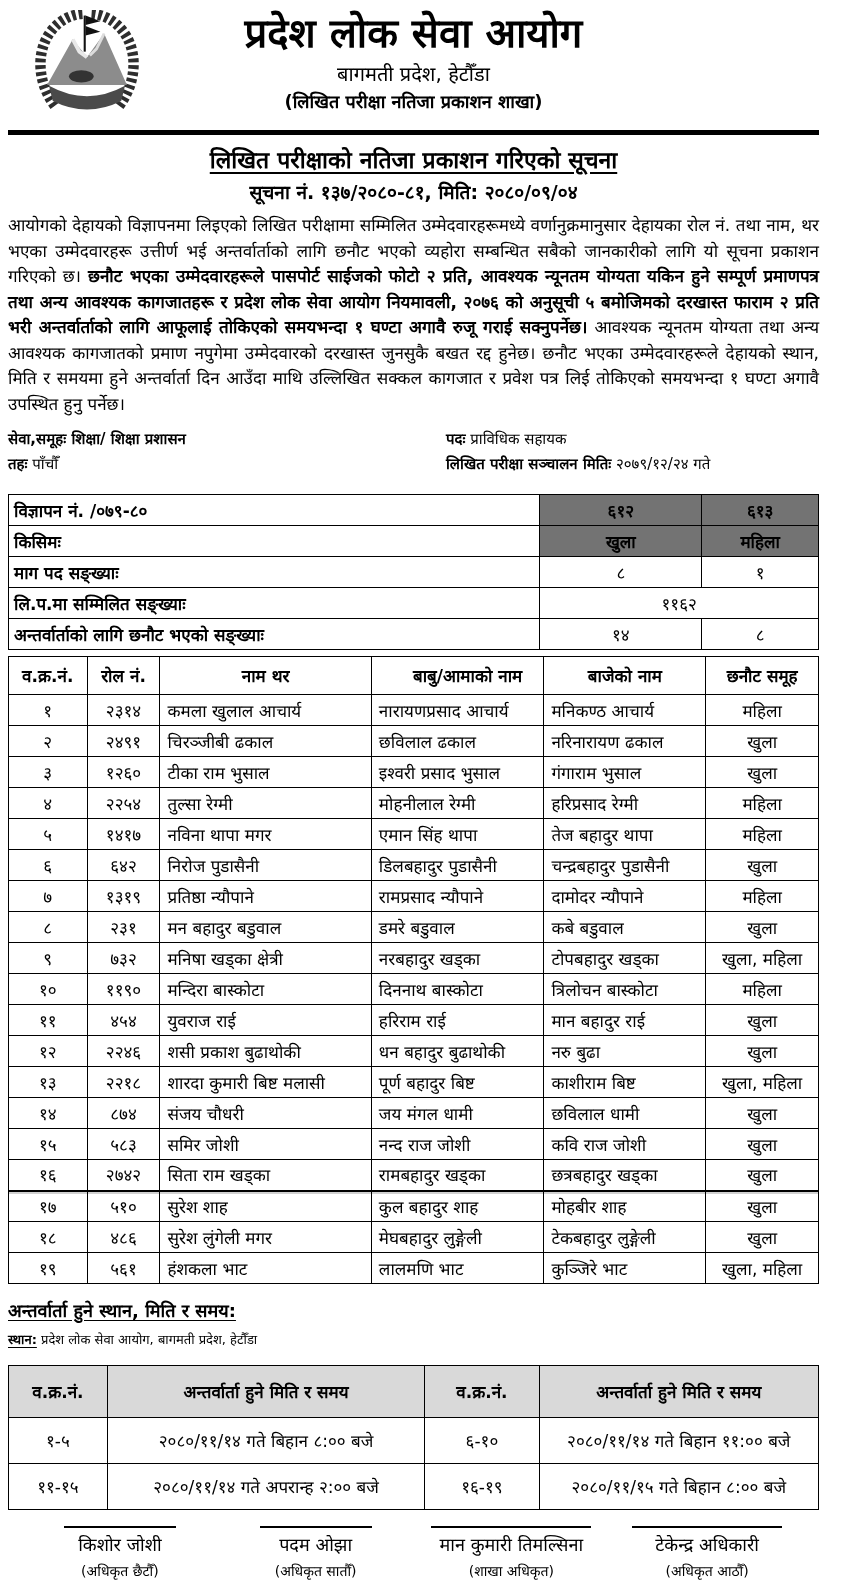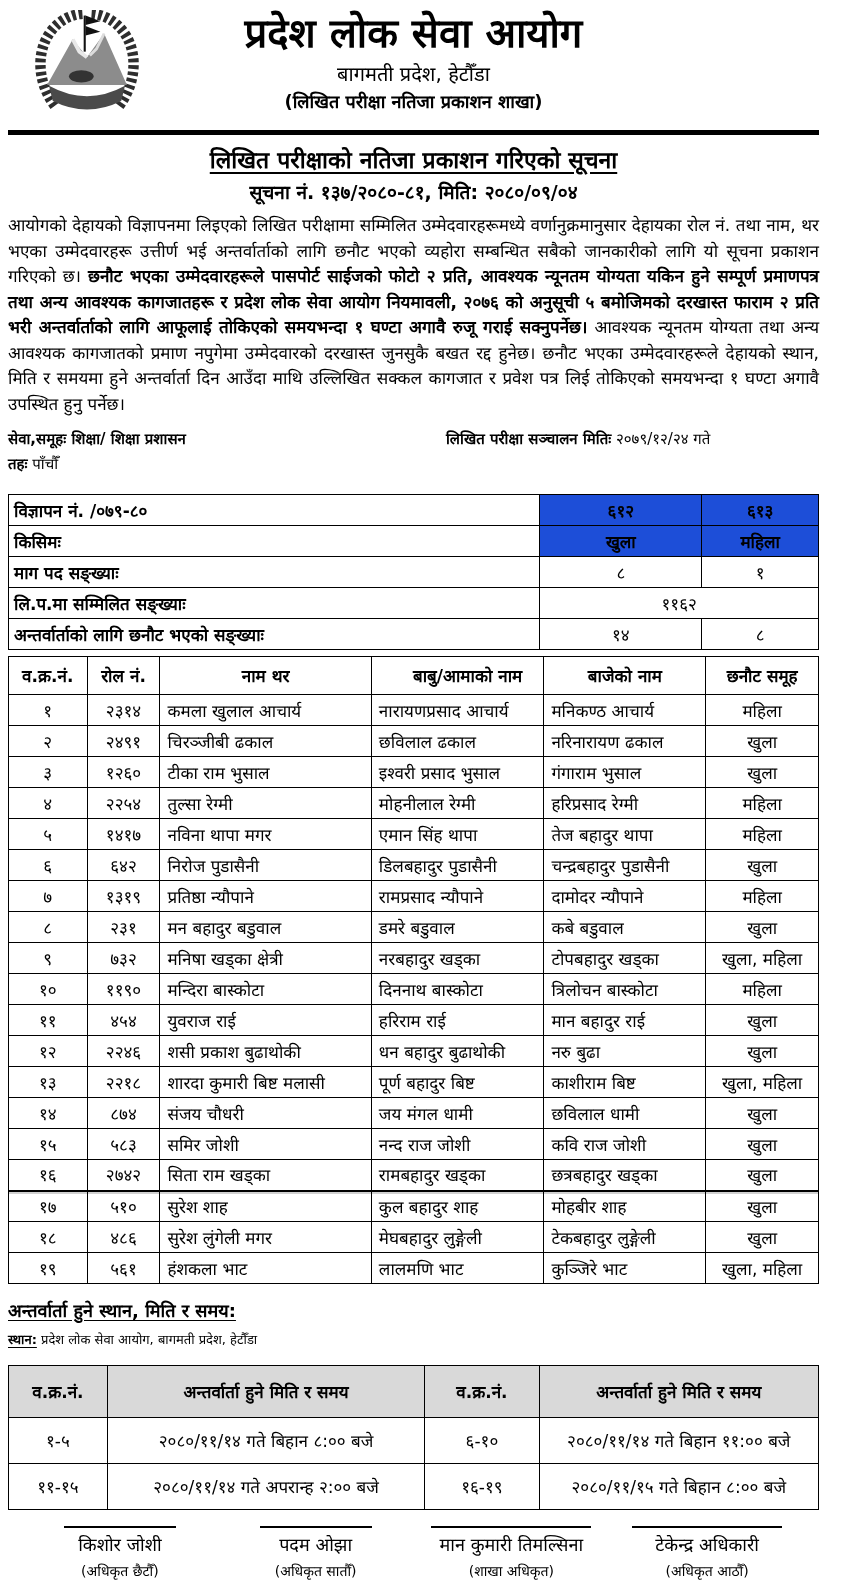--- a/index.html
+++ b/index.html
@@ -24,21 +24,21 @@
   .body-para { font-size: 17px; line-height: 25.5px; text-align: justify; margin: 4px 0 10px 0; }
   .body-para .b { font-weight: 700; }
   
   .meta { display: flex; font-size: 15px; line-height: 25px; margin-bottom: 8px; }
   .meta-left { width: 54%; }
   .meta-right { width: 46%; }
   .meta .lbl { font-weight: 700; }
   
   table { border-collapse: collapse; width: 100%; font-size: 17px; margin-top: 17px; }
   td, th { border: 1.6px solid #000; padding: 3px 5px; vertical-align: middle; }
-  .shaded { background: #1d4ed8; }
+  .shaded { background: #737373; }
   .center { text-align: center; }
   .left { text-align: left; padding-left: 7px; }
   
   .summary-table td { height: 31px; }
   .summary-table .lbl-cell { font-weight: 700; width: 65.6%; }
   .summary-table .v1 { width: 20%; text-align: center; }
   .summary-table .v2 { width: 14.4%; text-align: center; }
   .summary-table .hd { font-weight: 700; }
   
   .results-table { margin-top: 6px; }
@@ -101,20 +101,21 @@
   <div class="notice-number">सूचना नं. १३७/२०८०-८१, मिति: २०८०/०९/०४</div>
 
   <div class="body-para"><span>आयोगको देहायको विज्ञापनमा लिइएको लिखित परीक्षामा सम्मिलित उम्मेदवारहरूमध्ये वर्णानुक्रमानुसार देहायका रोल नं. तथा नाम, थर भएका उम्मेदवारहरू उत्तीर्ण भई अन्तर्वार्ताको लागि छनौट भएको व्यहोरा सम्बन्धित सबैको जानकारीको लागि यो सूचना प्रकाशन गरिएको छ। </span><span class="b">छनौट भएका उम्मेदवारहरूले पासपोर्ट साईजको फोटो २ प्रति, आवश्यक न्यूनतम योग्यता यकिन हुने सम्पूर्ण प्रमाणपत्र तथा अन्य आवश्यक कागजातहरू र प्रदेश लोक सेवा आयोग नियमावली, २०७६ को अनुसूची ५ बमोजिमको दरखास्त फाराम २ प्रति भरी अन्तर्वार्ताको लागि आफूलाई तोकिएको समयभन्दा १ घण्टा अगावै रुजू गराई सक्नुपर्नेछ।</span><span> आवश्यक न्यूनतम योग्यता तथा अन्य आवश्यक कागजातको प्रमाण नपुगेमा उम्मेदवारको दरखास्त जुनसुकै बखत रद्द हुनेछ। छनौट भएका उम्मेदवारहरूले देहायको स्थान, मिति र समयमा हुने अन्तर्वार्ता दिन आउँदा माथि उल्लिखित सक्कल कागजात र प्रवेश पत्र लिई तोकिएको समयभन्दा १ घण्टा अगावै उपस्थित हुनु पर्नेछ।</span></div>
 
   <div class="meta">
     <div class="meta-left">
       <div><span class="lbl">सेवा,समूहः</span><span class="lbl"> शिक्षा/ शिक्षा प्रशासन</span></div>
       <div><span class="lbl">तहः</span><span> पाँचौँ</span></div>
     </div>
     <div class="meta-right">
+      <div><span class="lbl">पदः</span><span> प्राविधिक सहायक</span></div>
       <div><span class="lbl">लिखित परीक्षा सञ्चालन मितिः</span><span> २०७९/१२/२४ गते</span></div>
     </div>
   </div>
 
   <table class="summary-table">
     <tbody>
       <tr>
         <td class="lbl-cell">विज्ञापन नं. /०७९-८०</td>
         <td class="v1 shaded hd">६१२</td>
         <td class="v2 shaded hd">६१३</td>

